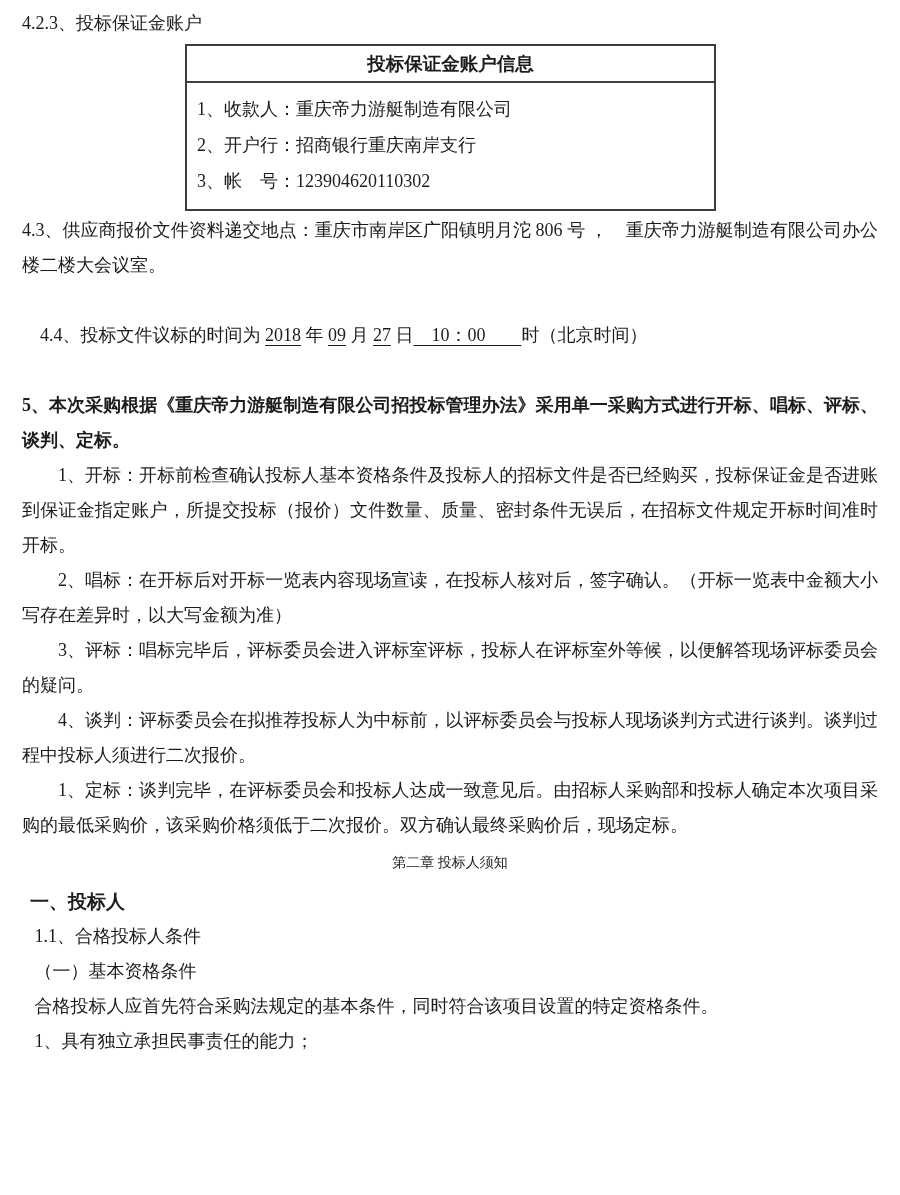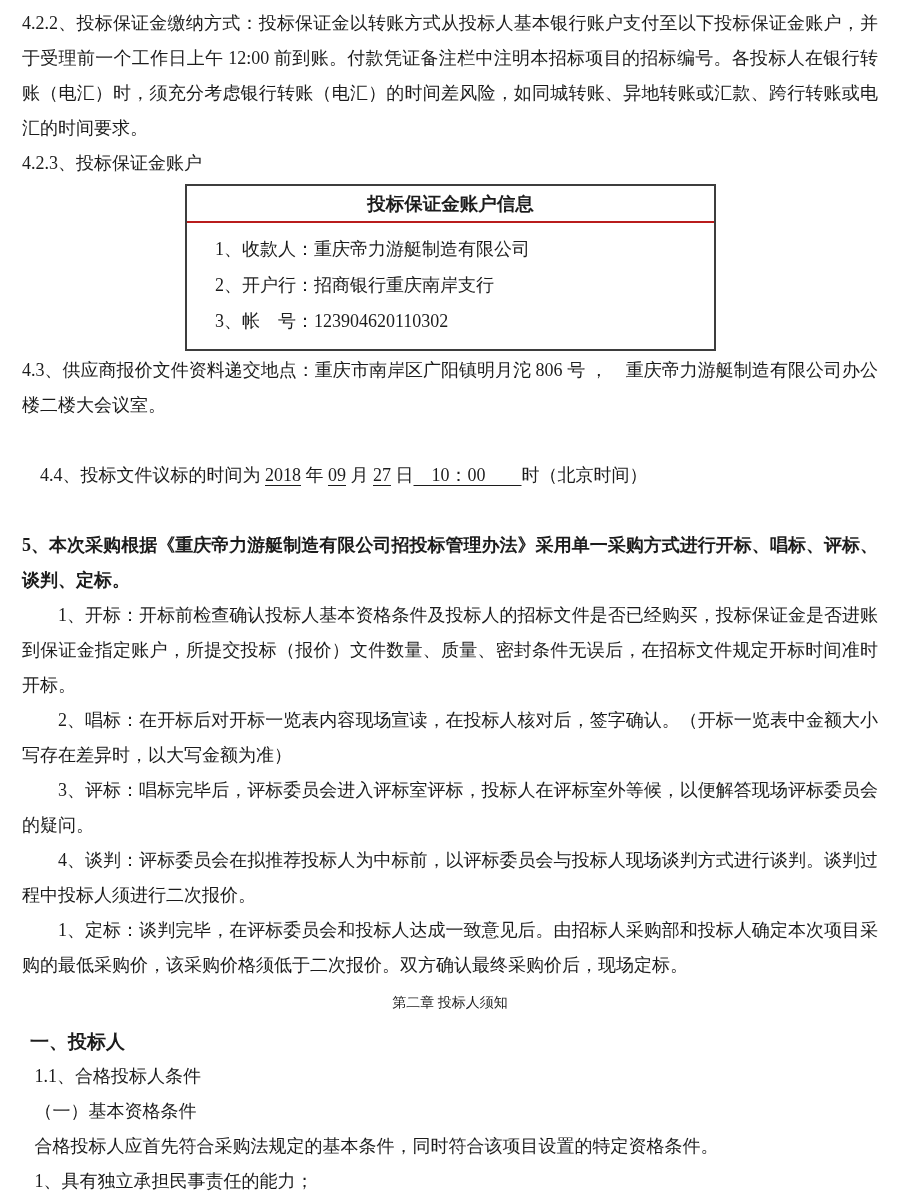--- a/index.html
+++ b/index.html
@@ -26,34 +26,33 @@
   .date-line { white-space:pre-wrap; }
   .u { text-decoration:underline; text-underline-offset:4px; }
   .acct-table {
     box-sizing:border-box;
     width:531px;
     margin:3px 0 2px 163px;
     border:2px solid #3d3d3d;
   }
   .acct-header {
     box-sizing:border-box;
-    border-bottom:2px solid #b91c1c;
+    border-bottom:2px solid #404040;
     text-align:center; font-weight:bold;
     font-size:18.5px; line-height:24px;
     padding:6px 4px 5px 4px;
   }
-  .acct-body { padding:8px 10px 10px 28px; }
+  .acct-body { padding:8px 10px 10px 10px; }
   .acct-row { line-height:36px; text-align:left; }
 </style>
 </head>
 <body>
 
 <div class="page">
 
-  <p>4.2.2、投标保证金缴纳方式：投标保证金以转账方式从投标人基本银行账户支付至以下投标保证金账户，并于受理前一个工作日上午 12:00 前到账。付款凭证备注栏中注明本招标项目的招标编号。各投标人在银行转账（电汇）时，须充分考虑银行转账（电汇）的时间差风险，如同城转账、异地转账或汇款、跨行转账或电汇的时间要求。</p>
 
   <p>4.2.3、投标保证金账户</p>
 
   <div class="acct-table">
     <div class="acct-header">投标保证金账户信息</div>
     <div class="acct-body">
       <div class="acct-row">1、收款人：重庆帝力游艇制造有限公司</div>
       <div class="acct-row">2、开户行：招商银行重庆南岸支行</div>
       <div class="acct-row">3、帐　号：123904620110302</div>
     </div>

